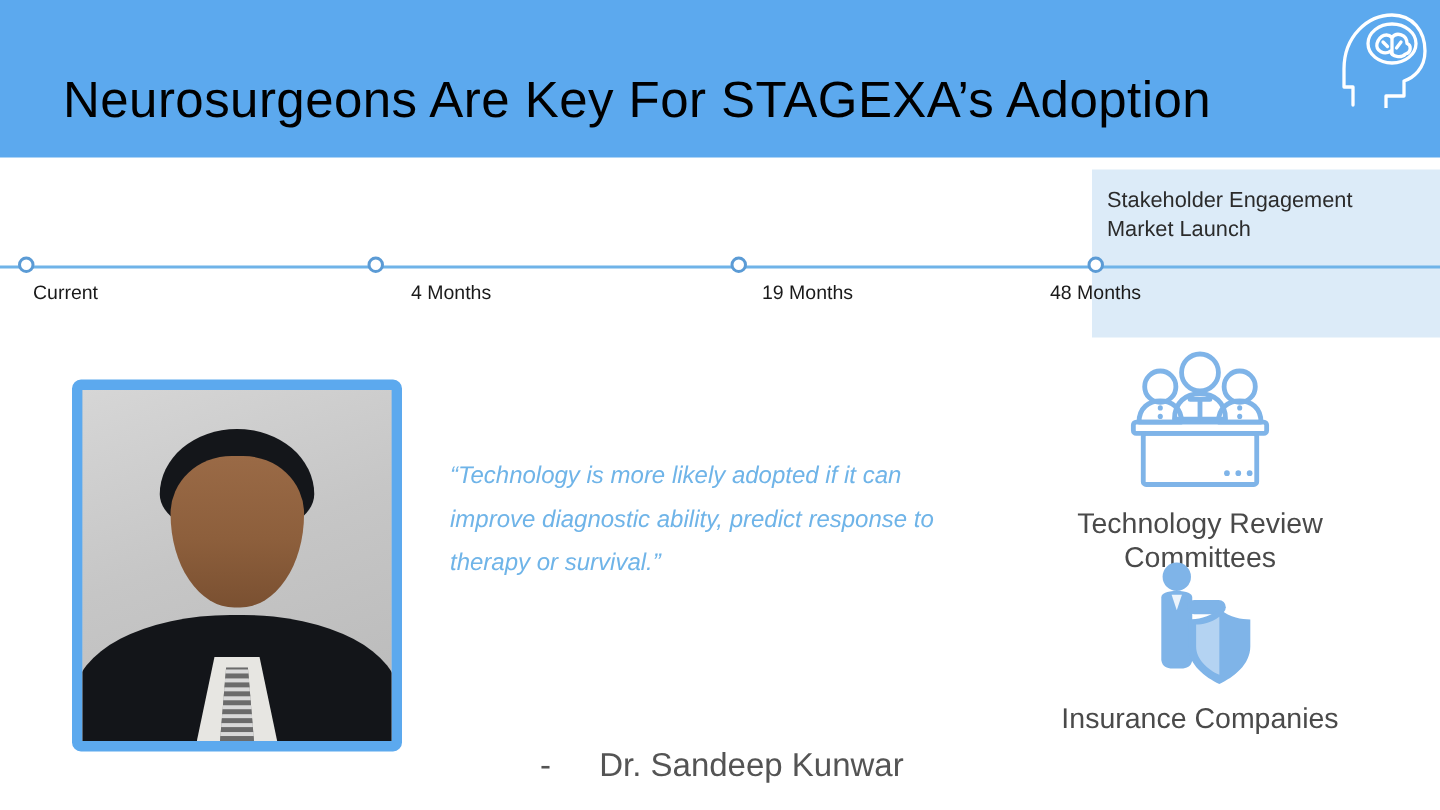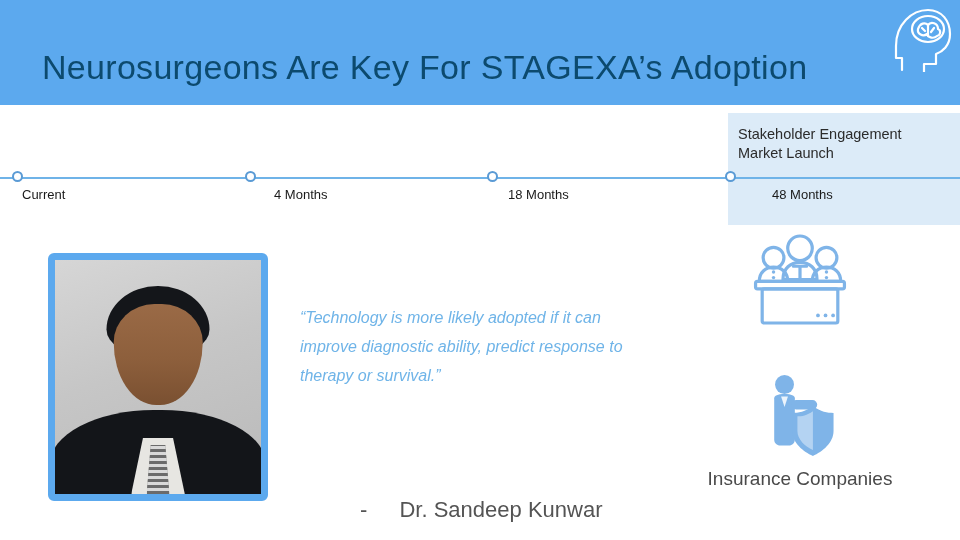--- a/index.html
+++ b/index.html
@@ -22,21 +22,21 @@
     left: 0; top: 0;
     width: 960px; height: 105px;
     background: #5CA9EE;
   }
   #page-title {
     position: absolute;
     left: 42px;
     top: 48px;
     font-size: 34px;
     font-weight: 400;
-    color: #0c4a6e;
+    color: #000000;
     letter-spacing: 0.3px;
     white-space: nowrap;
   }
   #brain-head-icon {
     position: absolute;
     right: 8px;
     top: 2px;
     width: 66px;
     height: 70px;
   }
@@ -236,22 +236,22 @@
   <div id="timeline-highlight"></div>
   <div id="timeline-axis"></div>
 
   <div class="timeline-node" style="left:12px;"></div>
   <div class="timeline-node" style="left:245px;"></div>
   <div class="timeline-node" style="left:487px;"></div>
   <div class="timeline-node" style="left:725px;"></div>
 
   <div class="timeline-label" style="left:22px;">Current</div>
   <div class="timeline-label" style="left:274px;">4 Months</div>
-  <div class="timeline-label" style="left:508px;">18 Months</div>
-  <div class="timeline-label" style="left:772px;">48 Months</div>
+  <div class="timeline-label" style="left:508px;">19 Months</div>
+  <div class="timeline-label" style="left:700px;">48 Months</div>
 
   <div id="timeline-callout">
     <div>Stakeholder Engagement</div>
     <div>Market Launch</div>
   </div>
 </div>
 
 <div id="portrait-frame">
   <div id="portrait-photo">
     <div id="portrait-hair"></div>
@@ -288,20 +288,22 @@
           <circle cx="27" cy="42" r="1.8"></circle>
             <circle cx="27" cy="48" r="1.8"></circle>
           <circle cx="83" cy="42" r="1.8"></circle>
             <circle cx="83" cy="48" r="1.8"></circle>
           <circle cx="74" cy="88" r="2"></circle>
             <circle cx="82" cy="88" r="2"></circle>
             <circle cx="90" cy="88" r="2"></circle>
         </g>
       </svg>
     </span>
+    <div class="stakeholder-label">Technology Review
+Committees</div>
   </div>
 
   <div id="insurance-block" class="stakeholder-block">
     <span class="stakeholder-icon-wrap">
       <svg viewBox="0 0 100 96" width="86" height="83" aria-hidden="true">
         <g fill="#7FB4E8">
           <circle cx="32" cy="12" r="11"></circle>
           <path d="M20 28 C20 25 24 23 32 23 C40 23 44 25 44 28 L44 76 C44 80 41 83 37 83 L27 83 C23 83 20 80 20 76 Z"></path>
           <rect x="40" y="30" width="30" height="11" rx="5.5"></rect>
           <path d="M28 26 L32 38 L36 26 Z" fill="#ffffff" opacity="0.85"></path>

